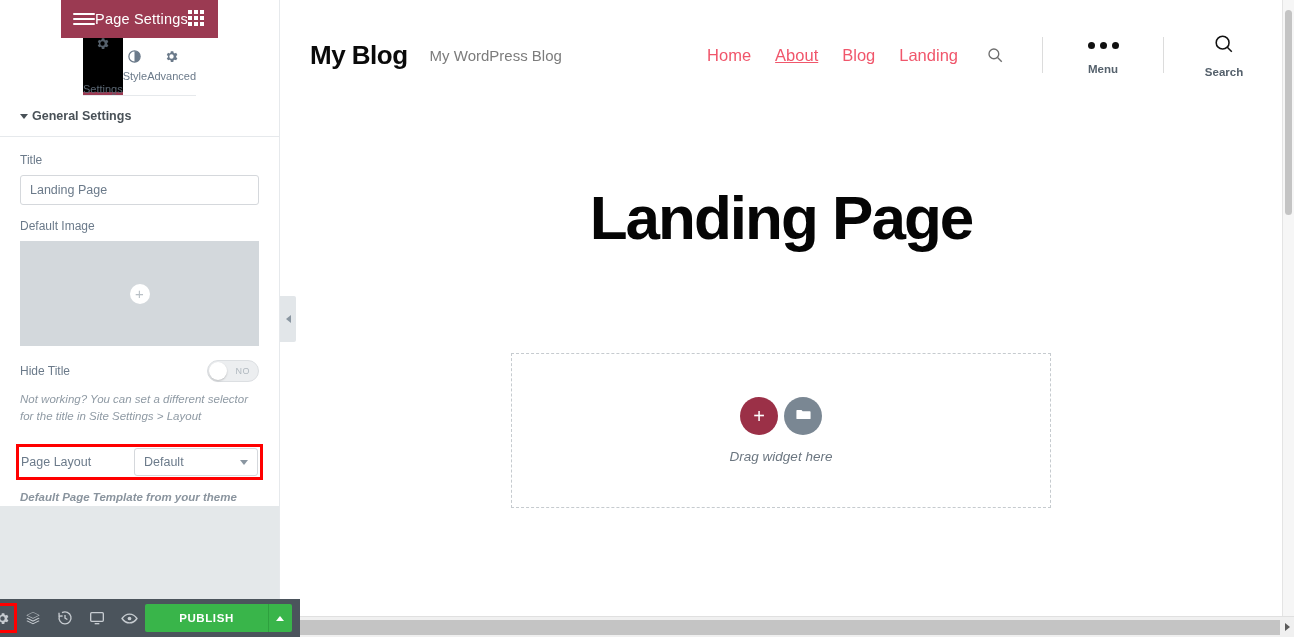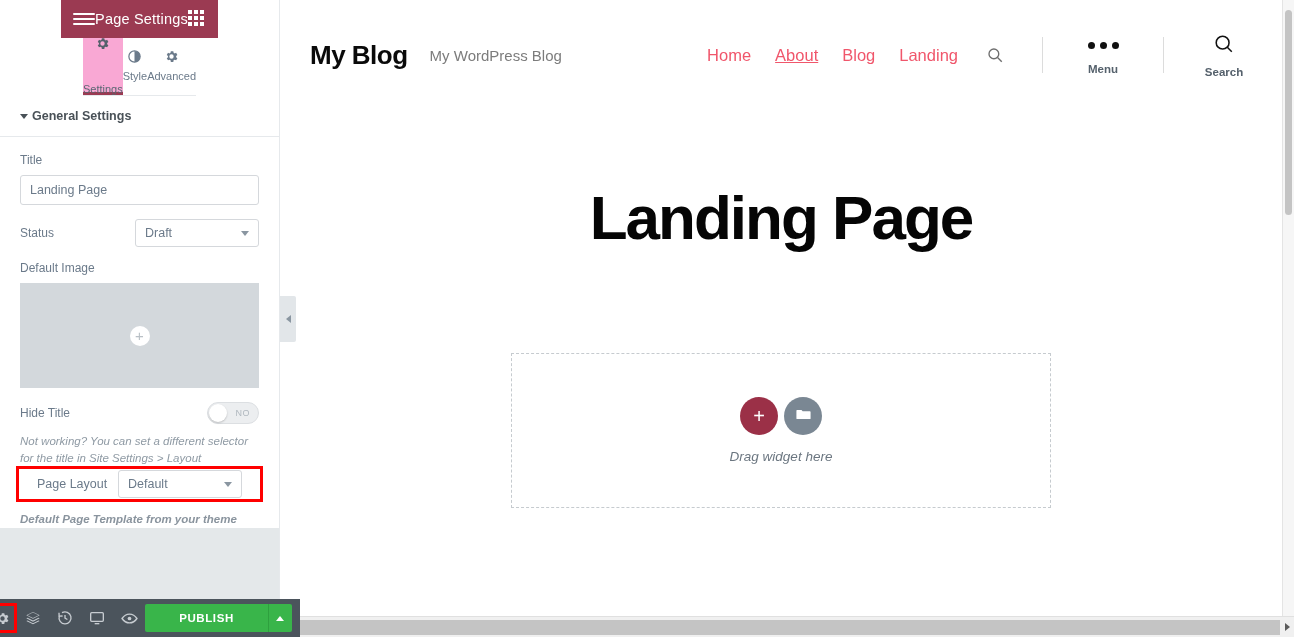--- a/index.html
+++ b/index.html
@@ -44,21 +44,21 @@
     height: 58px; display: flex; flex: none;
     background: #fff; border-bottom: 1px solid #e6e9ec;
   }
   .tab {
     flex: 1; display: flex; flex-direction: column;
     align-items: center; justify-content: center; gap: 5px;
     cursor: pointer; font-size: 11px; color: #6b7a8a;
     border-bottom: 3px solid transparent;
     background: #fff;
   }
-  .tab.active { background: #f9a8d4; color: #5a6672; border-bottom-color: #9b3a52; gap: 32px; }
+  .tab.active { background: #000000; color: #5a6672; border-bottom-color: #9b3a52; gap: 32px; }
   .tab .ticon { height: 16px; display: flex; align-items: center; justify-content: center; color: #6b7a8a; }
   .tab.active .ticon { color: #55606b; }
 
   .panel-body { flex: 1; overflow: hidden; background: #fff; display: flex; flex-direction: column; }
 
   .section-head {
     display: flex; align-items: center; gap: 4px;
     padding: 13px 20px; border-bottom: 1px solid #e6e9ec;
     font-size: 12.5px; font-weight: bold; color: #495157;
     cursor: pointer; flex: none;
@@ -124,22 +124,22 @@
 
   .hint {
     font-size: 11.5px; line-height: 1.45; color: #8f9aa4;
     font-style: italic; margin-top: 9px;
   }
   .hint.bold { font-weight: bold; color: #8a949e; }
 
   
   .hl-box {
     border: 3px solid #ff0000;
-    padding: 1px 18px;
-    margin: 0 -4px 0 -4px;
+    padding: 1px 2px;
+    margin: 20px -4px 0 -4px;
   }
   .hl-row { display: flex; align-items: center; }
   .hl-row .ctrl-label { margin-bottom: 0; flex: 1; font-size: 12.5px; color: #6b7a8a; }
 
   .panel-filler { flex: 1; background: #e4e8ea; }
 
   .panel-footer {
     height: 38px; background: #4b545c; flex: none;
     display: flex; align-items: center; padding: 0 8px; gap: 0;
   }
@@ -312,27 +312,20 @@
         <span>General Settings</span>
       </div>
 
       <div class="controls">
 
         <div class="ctrl">
           <span class="ctrl-label">Title</span>
           <input class="text-input" type="text" value="Landing Page" placeholder="Title" style="">
         </div>
 
-        <div class="ctrl row">
-          <span class="ctrl-label" style="margin-bottom:0">Status</span>
-          <div class="select-box">
-            <span>Draft</span>
-            <span class="caret"></span>
-          </div>
-        </div>
 
         <div class="ctrl">
           <span class="ctrl-label">Default Image</span>
           <div class="media-box">
             <span class="media-plus">+</span>
           </div>
         </div>
 
         <div class="ctrl row" style="margin-bottom:0">
           <span class="ctrl-label" style="margin-bottom:0">Hide Title</span>

